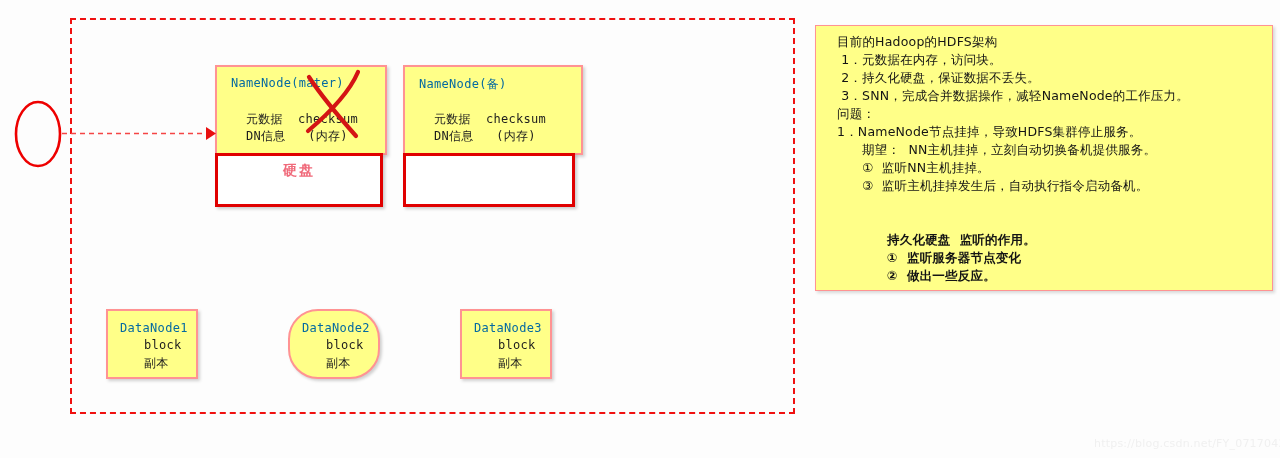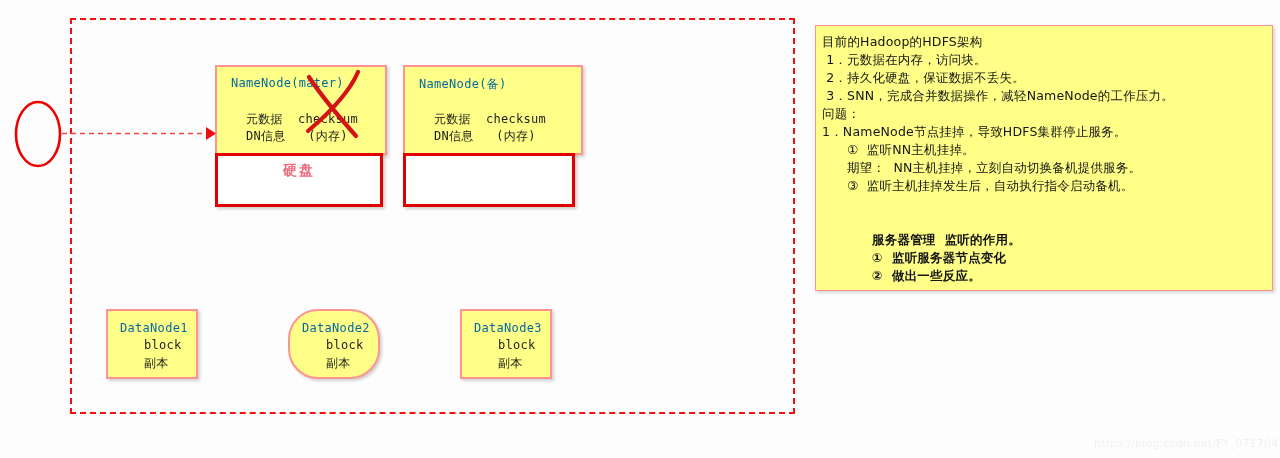--- a/index.html
+++ b/index.html
@@ -121,20 +121,21 @@
     box-shadow: 2px 2px 3px rgba(0,0,0,0.15);
     padding: 7px 0 0 6px;
   }
   #notes .nline {
     font-family: "DejaVu Sans", "Liberation Sans", sans-serif;
     font-size: 12.5px;
     line-height: 18px;
     color: #141414;
     white-space: pre;
     letter-spacing: 0.2px;
+    margin-left: 15px;
   }
   #notes .nline.bold { font-weight: bold; }
   #notes .nline.gap  { height: 18px; }
 
   
   #overlay {
     position: absolute;
     left: 0; top: 0;
     width: 1280px;
     height: 458px;
@@ -208,25 +209,25 @@
     <path d="M 358 72 C 352 86, 340 104, 308 131" fill="none" stroke="#d41414" stroke-width="4.2" stroke-linecap="round"></path>
   </svg>
 
   <div id="notes">
       <div class="nline">目前的Hadoop的HDFS架构</div>
       <div class="nline"> 1．元数据在内存，访问块。</div>
       <div class="nline"> 2．持久化硬盘，保证数据不丢失。</div>
       <div class="nline"> 3．SNN，完成合并数据操作，减轻NameNode的工作压力。</div>
       <div class="nline">问题：</div>
       <div class="nline">1．NameNode节点挂掉，导致HDFS集群停止服务。</div>
+      <div class="nline">      期望：  NN主机挂掉，立刻自动切换备机提供服务。</div>
       <div class="nline">      ①  监听NN主机挂掉。</div>
-      <div class="nline">      期望：  NN主机挂掉，立刻自动切换备机提供服务。</div>
       <div class="nline">      ③  监听主机挂掉发生后，自动执行指令启动备机。</div>
       <div class="nline gap">&nbsp;</div>
       <div class="nline gap">&nbsp;</div>
-      <div class="nline bold">           服务器管理  监听的作用。</div>
+      <div class="nline bold">           持久化硬盘  监听的作用。</div>
       <div class="nline bold">           ①  监听服务器节点变化</div>
       <div class="nline bold">           ②  做出一些反应。</div>
     </div>
 
   <div id="watermark">https://blog.csdn.net/FY_07170424</div>
 
 </div>
 
 </body></html>

